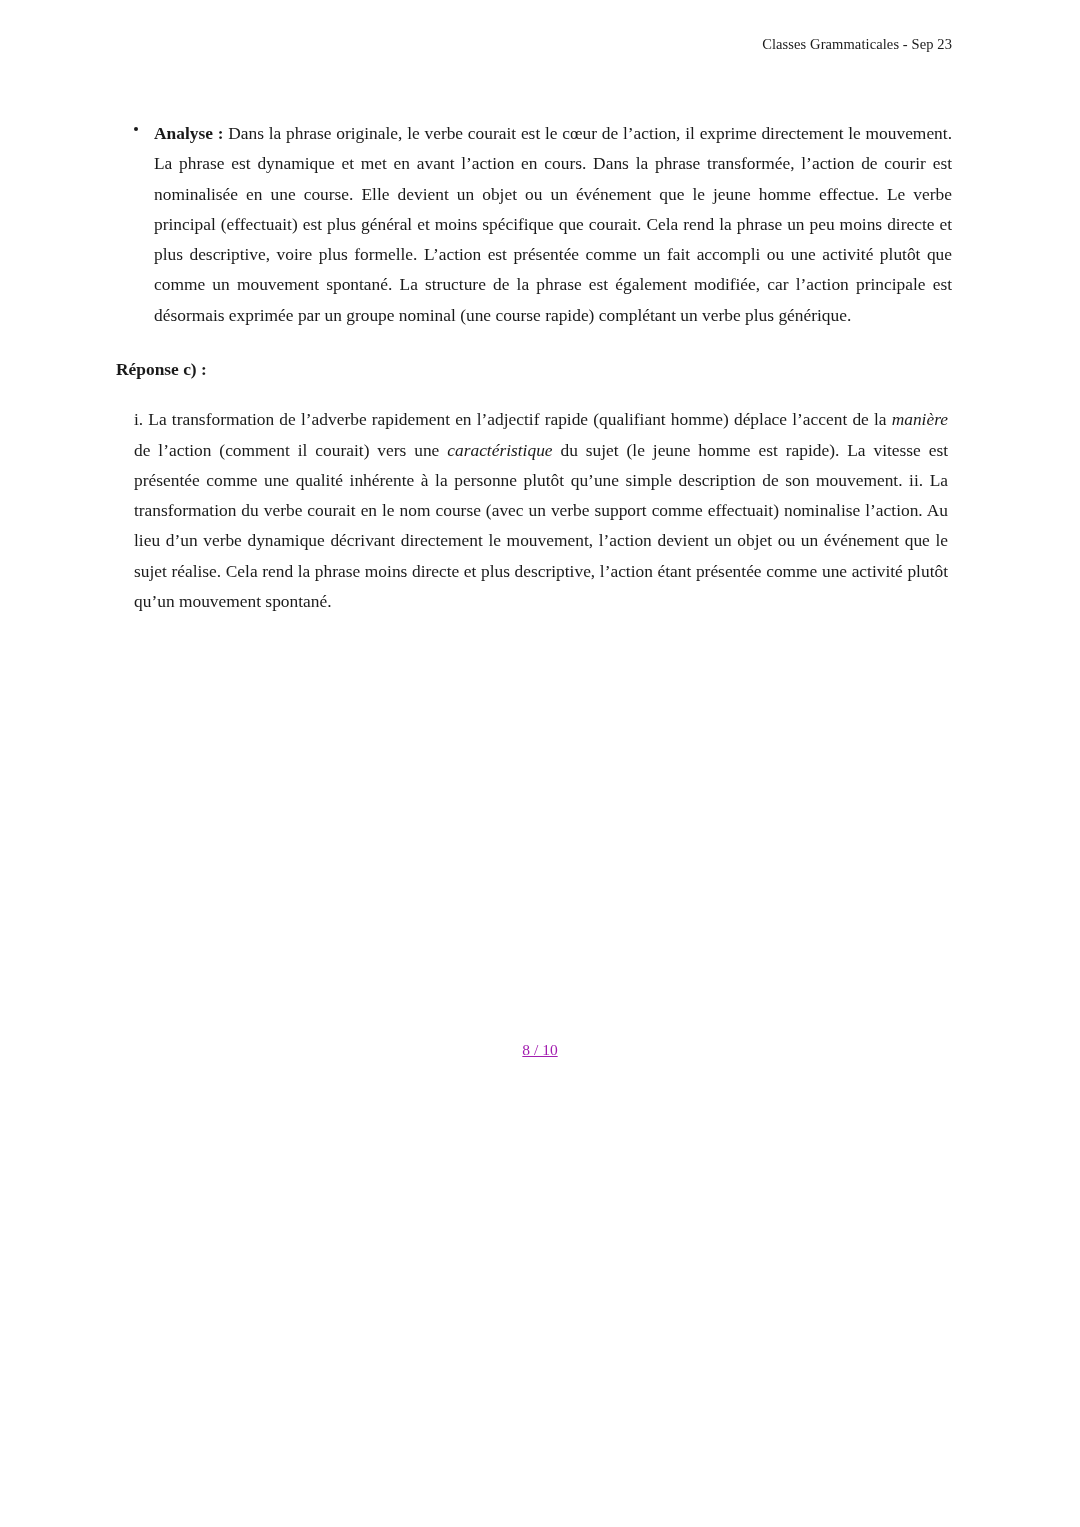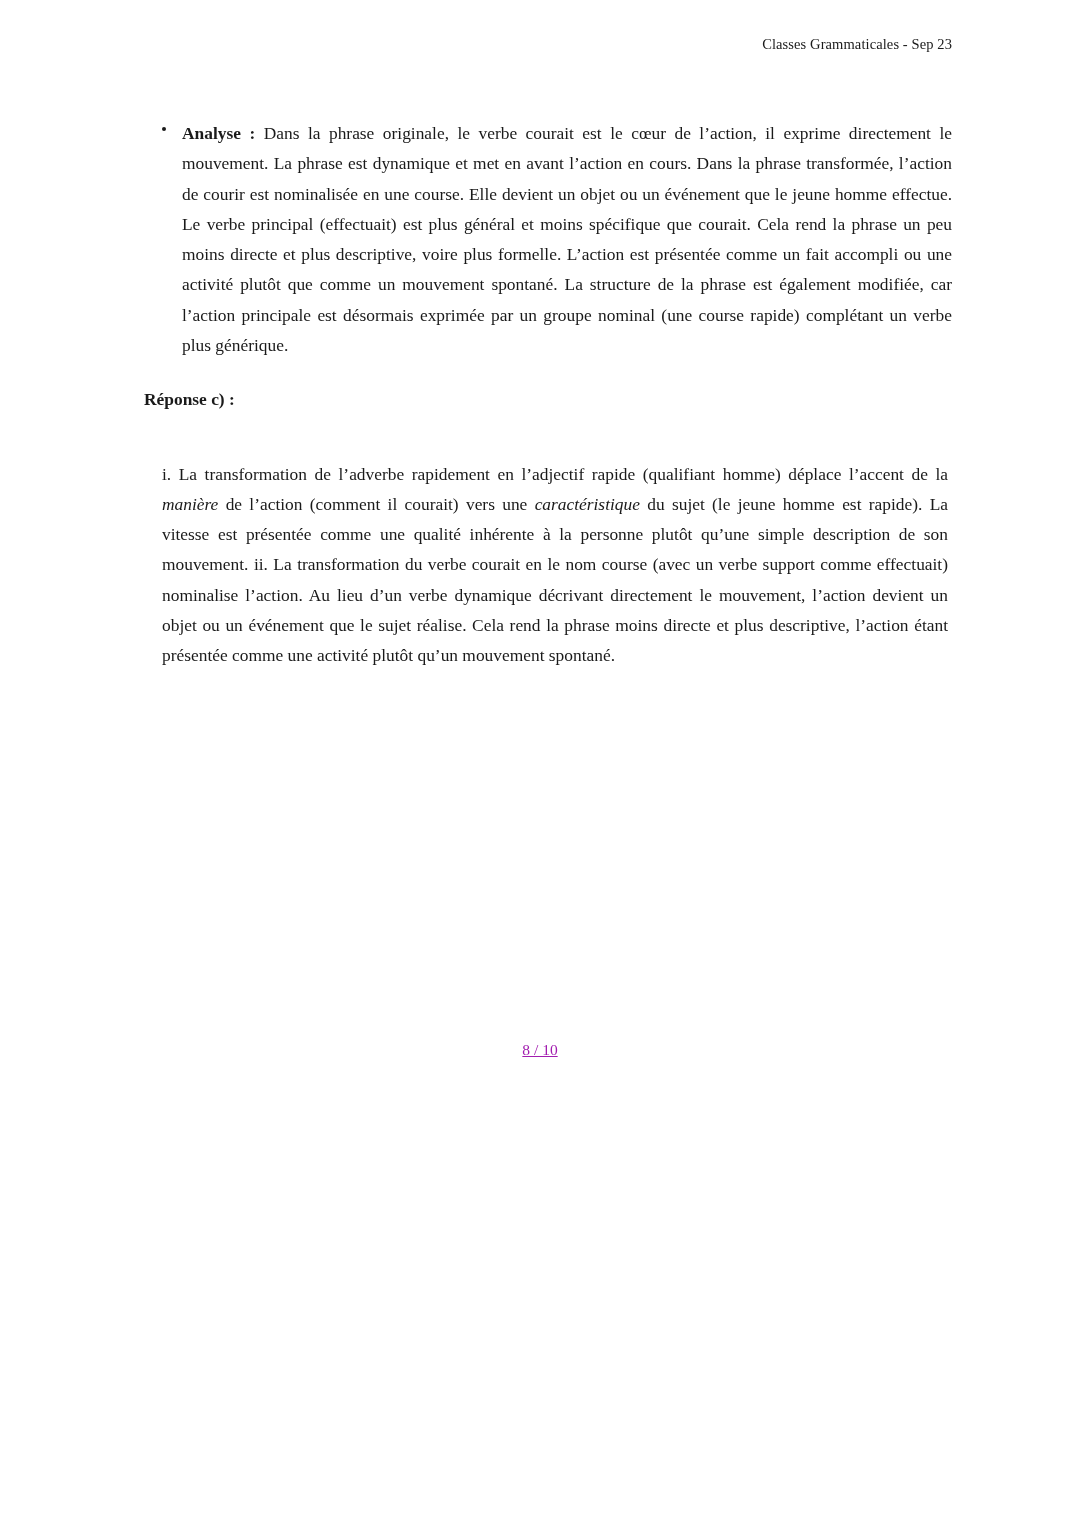--- a/index.html
+++ b/index.html
@@ -21,21 +21,21 @@
     position: absolute;
     top: 36px;
     right: 128px;
     font-size: 14.5px;
     color: #1a1a1a;
     letter-spacing: 0.1px;
     white-space: nowrap;
   }
   .content {
     position: absolute;
-    left: 144px;
+    left: 116px;
     right: 128px;
     top: 118px;
   }
   .bullet-block {
     position: relative;
     padding-left: 38px;
   }
   .bullet-dot {
     position: absolute;
     left: 18px;
@@ -59,21 +59,21 @@
   .italic {
     font-style: italic;
   }
   .section-title {
     margin-top: 24px;
     font-size: 17.4px;
     font-weight: bold;
     line-height: 1.74;
   }
   .body-block {
-    margin-top: 44px;
+    margin-top: 20px;
     padding-left: 18px;
     padding-right: 4px;
   }
   .footer {
     position: absolute;
     bottom: 58px;
     left: 0;
     right: 0;
     text-align: center;
     font-size: 15.5px;

